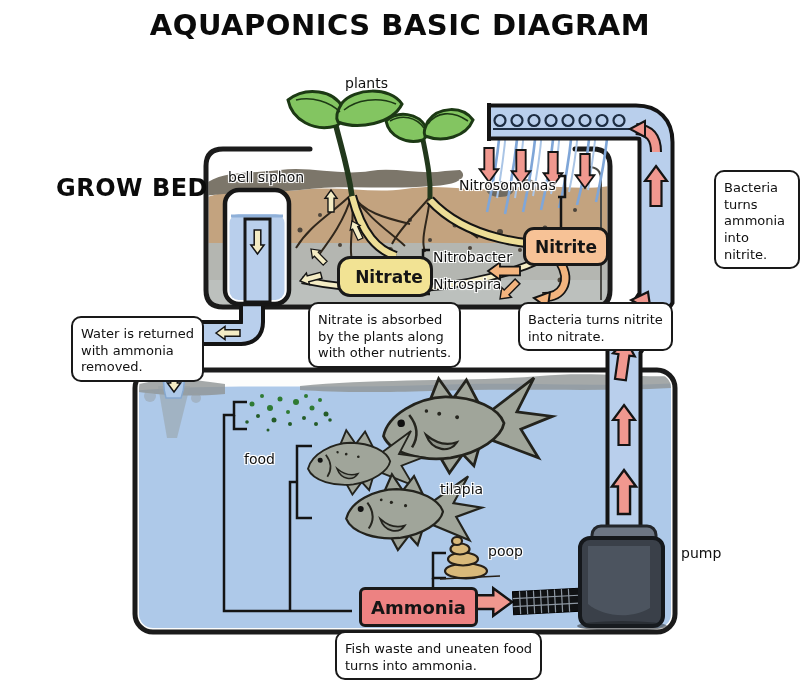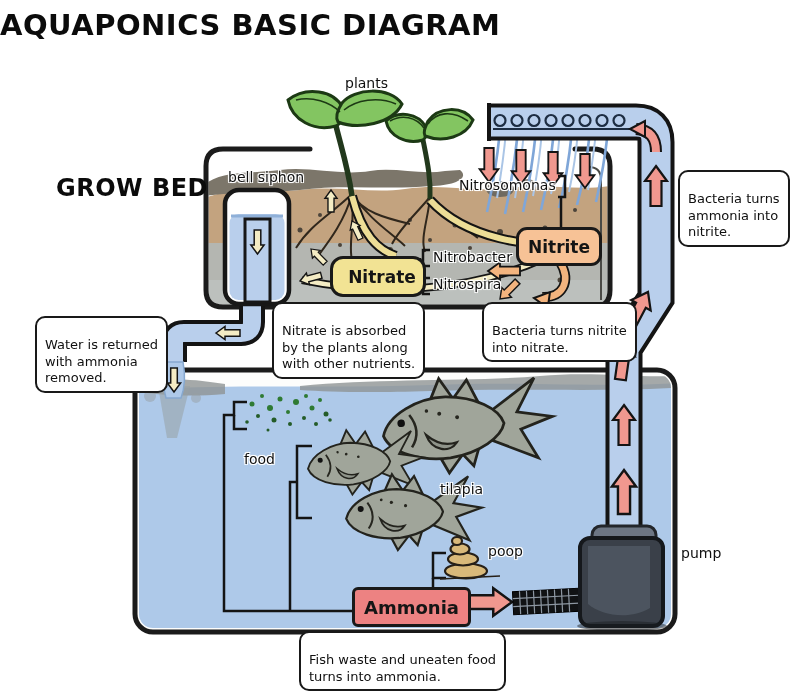--- a/index.html
+++ b/index.html
@@ -1,27 +1,27 @@
 <!DOCTYPE html>
 <html style="--pipe-water: #b9cfec; --tank-water: #aec9e9; --arrow-salmon: #f0988f; --arrow-cream: #f4ecc4; --arrow-orange: #f3b47e; --ammonia-box: #ed8282; --nitrite-box: #f7c296; --nitrate-box: #f2e394; --soil: #c3a37f; --plant-green: #83c561;"><head>
 <meta charset="utf-8">
 <style>
   html,body{margin:0;padding:0;background:#fff;}
   .stage{position:relative;width:800px;height:696px;background:#fff;overflow:hidden;
          font-family:"DejaVu Sans","Liberation Sans",sans-serif;color:#111;}
   .stage svg{position:absolute;left:0;top:0;}
-  .title{position:absolute;left:0;top:8px;width:100%;text-align:left;
+  .title{position:absolute;left:0;top:8px;width:100%;text-align:center;
          font-size:29px;font-weight:bold;letter-spacing:.5px;color:#0b0b0b;}
   .section{position:absolute;font-size:24px;font-weight:bold;letter-spacing:.5px;color:#0b0b0b;}
   .lbl{position:absolute;font-size:14px;color:#101010;white-space:nowrap;
        text-shadow:-1px -1px 0 #fff,1px -1px 0 #fff,-1px 1px 0 #fff,1px 1px 0 #fff,0 0 3px #fff;}
   .callout{position:absolute;background:#fff;border:2.5px solid #191919;border-radius:10px;
-           padding:19px 8px 4px;font-size:13px;line-height:1.28;white-space:pre-line;color:#101010;}
+           padding:8px 8px 4px;font-size:13px;line-height:1.28;white-space:pre-line;color:#101010;margin-left:36px;}
   .node{position:absolute;display:flex;align-items:center;justify-content:center;
-        border:3px solid #191919;font-weight:600;color:#151515;}
+        border:3px solid #191919;font-weight:600;color:#151515;margin-left:7px;}
   .node-nitrite{left:516px;top:227px;width:80px;height:33px;border-radius:11px;
         background:var(--nitrite-box,#f7c296);font-size:17px;}
   .node-nitrate{left:330px;top:256px;width:82px;height:35px;border-radius:13px;
         background:var(--nitrate-box,#f2e394);font-size:17px;padding-left:8px;}
   .node-ammonia{left:352px;top:587px;width:113px;height:34px;border-radius:6px;
         background:var(--ammonia-box,#ed8282);font-size:18px;}
 </style>
 </head>
 <body>
 

